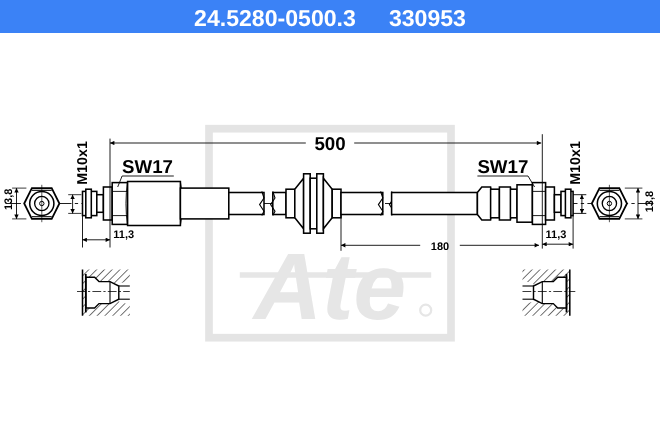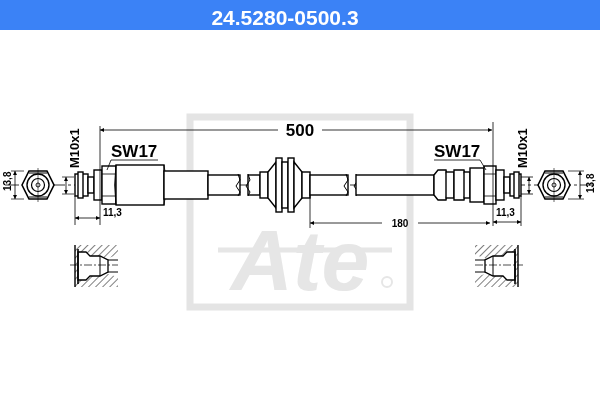--- a/index.html
+++ b/index.html
@@ -14,20 +14,21 @@
     .header span { display: inline-block; }
     .header .pn { margin-right: 30px; }
     svg.drawing { position: absolute; left: 0; top: 30px; }
     svg text { font-family: "Liberation Sans", sans-serif; font-weight: bold; fill: #000; }
   </style>
 </head>
 <body>
 
 <div class="header">
   <span class="pn">24.5280-0500.3</span>
+  <span>330953</span>
 </div>
 
 <svg class="drawing" width="600" height="370" viewBox="0 30 600 370" xmlns="http://www.w3.org/2000/svg">
   <defs>
     <pattern id="hatch" patternUnits="userSpaceOnUse" width="5" height="5" patternTransform="rotate(45)">
       <line x1="0" y1="0" x2="0" y2="5" stroke="#000" stroke-width="1"></line>
     </pattern>
     <marker id="arr" viewBox="0 0 10 10" refX="10" refY="5" markerWidth="7" markerHeight="5" orient="auto-start-reverse">
       <path d="M0,0 L10,5 L0,10 z" fill="#000"></path>
     </marker>

